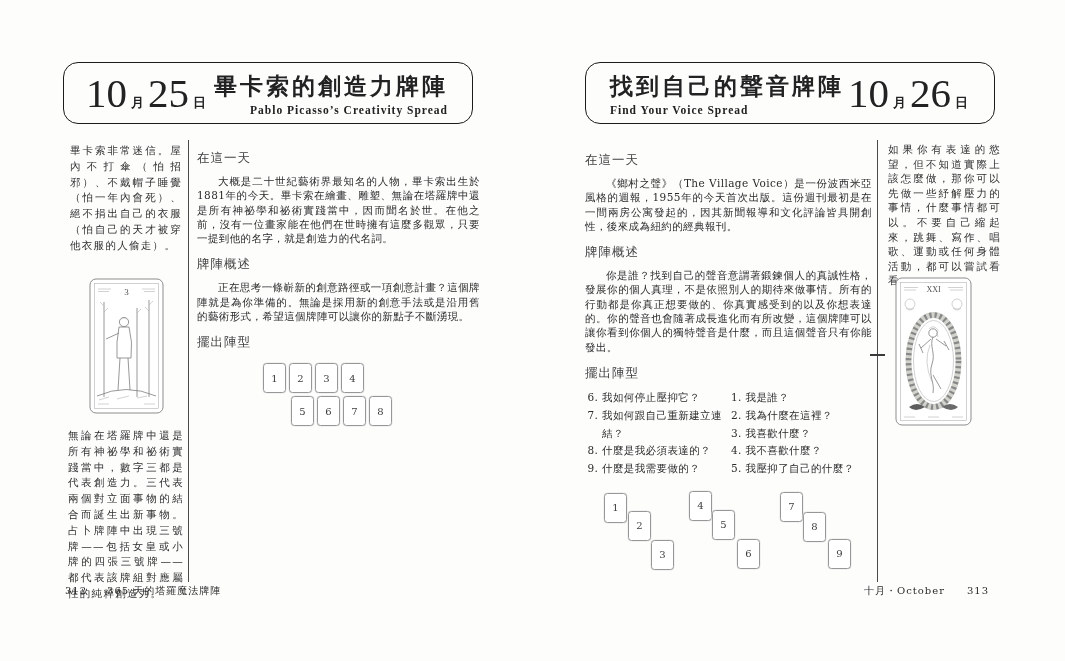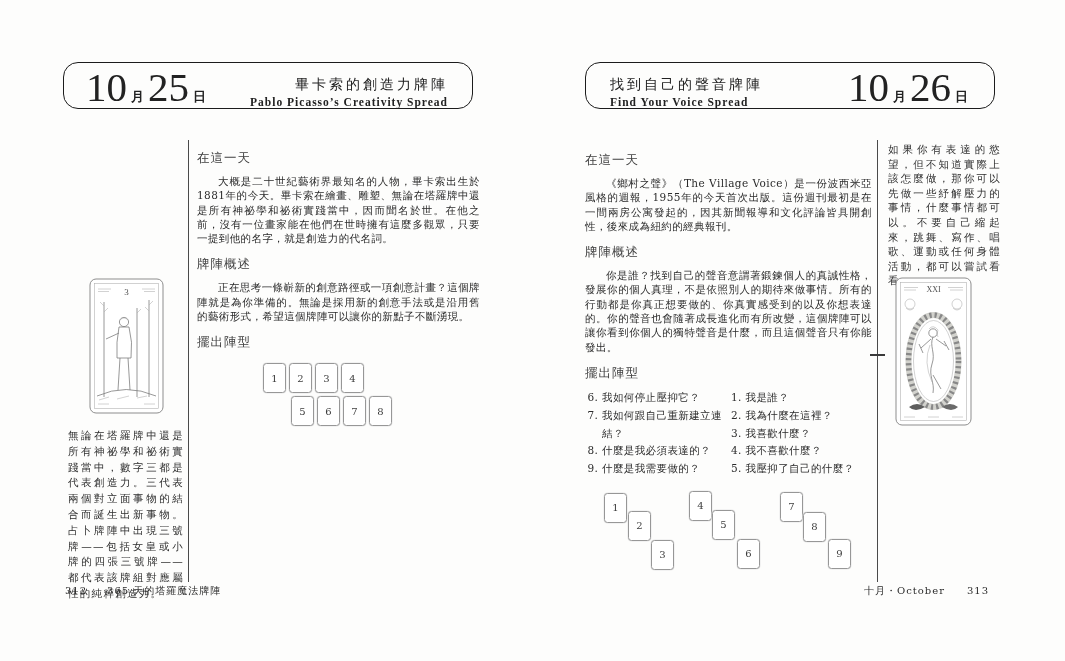--- a/index.html
+++ b/index.html
@@ -8,36 +8,36 @@
     background:#f4f4f2;
     font-family:"DejaVu Serif","Liberation Serif",serif;
     color:#222;
   }
   .spread{
     position:relative;width:1065px;height:661px;
     background:#fdfdfc;overflow:hidden;
   }
   
   .header-box{
-    position:absolute;top:62px;width:410px;height:47px;
+    position:absolute;top:62px;width:410px;height:62px;
     border:1.5px solid #1c1c1c;border-radius:15px;
-    display:flex;align-items:flex-end;justify-content:space-between;
+    display:flex;align-items:center;justify-content:space-between;
     background:#fdfdfc;box-sizing:border-box;
   }
   .header-box.left{left:63px;}
   .header-box.right{left:585px;}
   .date-block{display:flex;align-items:baseline;white-space:nowrap;}
   .date-block .num{font-size:41px;line-height:1;font-family:"Liberation Serif",serif;}
   .date-block .unit{font-size:13px;font-weight:bold;margin:0 4px;}
   .hdr-pad-l{padding-left:22px;}
   .hdr-pad-r{padding-right:22px;}
   .titles{display:flex;flex-direction:column;gap:2px;}
   .titles.align-r{text-align:right;align-items:flex-end;padding-right:24px;}
   .titles.align-l{text-align:left;align-items:flex-start;padding-left:24px;}
-  .title-zh{font-size:14px;font-weight:normal;letter-spacing:3px;font-family:"Liberation Sans",sans-serif;}
+  .title-zh{font-size:23px;font-weight:bold;letter-spacing:3px;font-family:"Liberation Sans",sans-serif;}
   .title-en{font-size:11.5px;font-weight:bold;letter-spacing:1px;font-family:"Liberation Serif",serif;}
   
   .side-note{
     position:absolute;font-size:10.5px;line-height:15.8px;
     letter-spacing:1.3px;text-align:justify;color:#2e2e2e;
   }
   #l-note-top{left:70px;top:143px;width:112px;}
   #l-note-bot{left:68px;top:428px;width:116px;}
   #r-note-top{left:888px;top:142px;width:113px;line-height:14.6px;}
   #r-note-bot{left:886px;top:440px;width:116px;}
@@ -98,20 +98,21 @@
       <span class="unit">月</span>
       <span class="num">25</span>
       <span class="unit">日</span>
     </div>
     <div class="titles align-r">
       <div class="title-zh">畢卡索的創造力牌陣</div>
       <div class="title-en">Pablo Picasso’s Creativity Spread</div>
     </div>
   </div>
 
+  <div class="side-note" id="l-note-top">畢卡索非常迷信。屋內不打傘（怕招邪）、不戴帽子睡覺（怕一年內會死）、絕不捐出自己的衣服（怕自己的天才被穿他衣服的人偷走）。</div>
 
   <div class="tarot-card" id="l-card">
     <svg width="75" height="136" viewBox="0 0 75 136">
       <rect x="1" y="1" width="73" height="134" rx="6" fill="#ffffff" stroke="#8d8d8d" stroke-width="1"></rect>
       <rect x="5.5" y="5.5" width="64" height="125" class="faint"></rect>
       <line x1="9" y1="11" x2="22" y2="11" class="faint"></line>
       <line x1="9" y1="13.5" x2="20" y2="13.5" class="faint"></line>
       <line x1="53" y1="11" x2="66" y2="11" class="faint"></line>
       <line x1="55" y1="13.5" x2="66" y2="13.5" class="faint"></line>
       <text x="37.5" y="17" font-size="9" text-anchor="middle">3</text>

